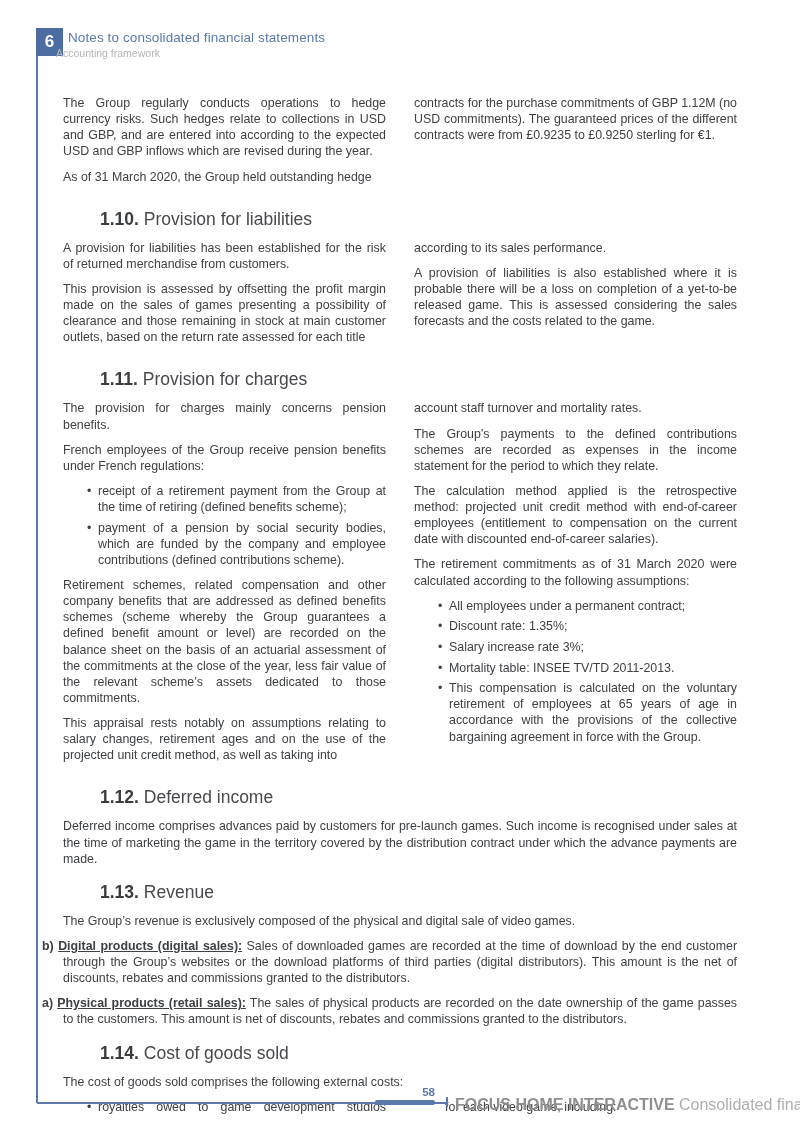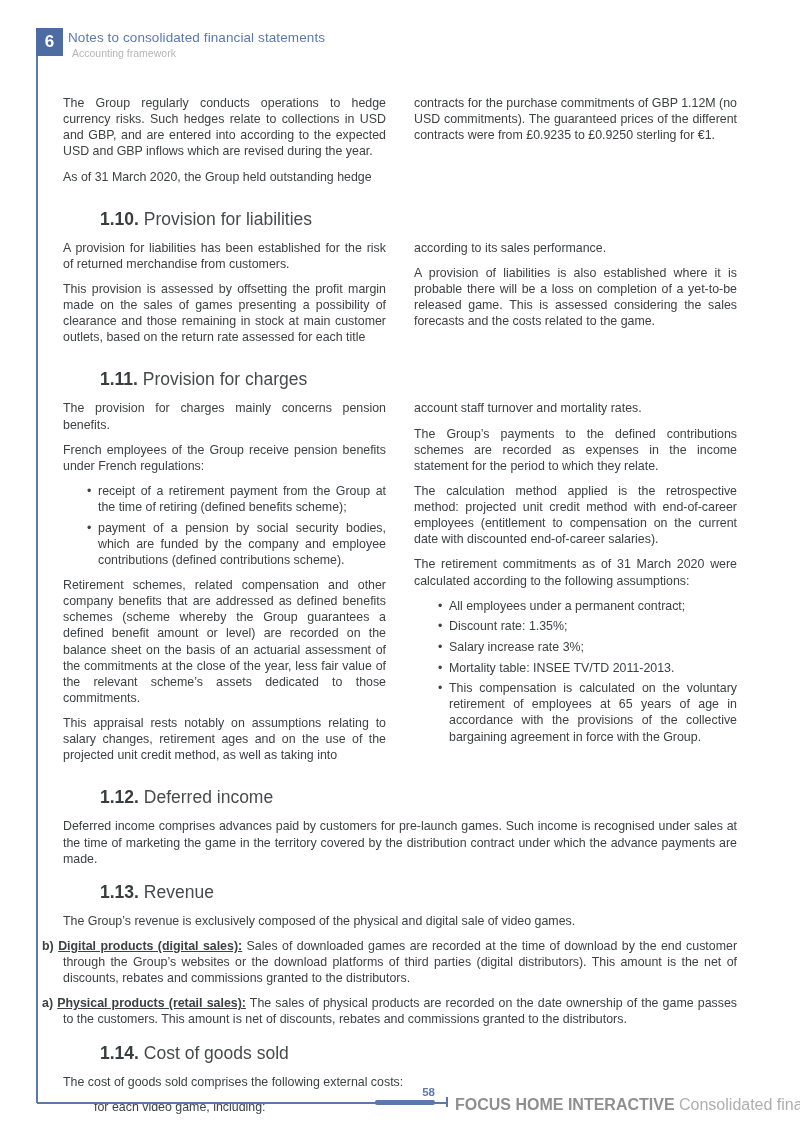--- a/index.html
+++ b/index.html
@@ -6,21 +6,21 @@
   body{
     width:800px;height:1131px;position:relative;background:#ffffff;
     font-family:"Liberation Sans", sans-serif;color:#3e4144;overflow:hidden;
   }
   
   .chapter-box{
     position:absolute;left:36px;top:28px;width:27px;height:28px;background:#4d6ca2;
     color:#ffffff;font-weight:700;font-size:17px;display:flex;align-items:center;justify-content:center;
   }
   .header-title{position:absolute;left:68px;top:30px;color:#5b79ad;font-size:13.5px;font-weight:400;letter-spacing:0.1px;}
-  .header-subtitle{position:absolute;left:72px;top:47px;color:#b5b5b5;font-size:10.5px;}
+  .header-subtitle{position:absolute;left:56px;top:47px;color:#b5b5b5;font-size:10.5px;}
   
   .rail-v{position:absolute;left:36px;top:50px;width:2px;height:1053px;background:#5b79ad;}
   .footer-line{position:absolute;left:37px;top:1102px;width:410px;height:1.5px;background:#5b79ad;}
   .footer-line-thick{position:absolute;left:375px;top:1100px;width:60px;height:4.5px;background:#5b79ad;border-radius:2px;}
   .footer-tick{position:absolute;left:446px;top:1097px;width:2px;height:10px;background:#5b79ad;}
   .page-number{position:absolute;left:375px;top:1086px;width:60px;text-align:right;color:#5b79ad;font-weight:700;font-size:11.5px;}
   .footer-brand{position:absolute;left:455px;top:1096px;font-size:16px;white-space:nowrap;}
   .footer-brand .brand{color:#8f8f8f;font-weight:700;}
   .footer-brand .brand-suffix{color:#aeaeae;font-weight:400;}
   
@@ -128,20 +128,25 @@
     <span>The sales of physical products are recorded on the date ownership of the game passes to the customers. This amount is net of discounts, rebates and commissions granted to the distributors.</span>
   </p>
 
   <div class="sec-heading">
     <span class="sec-num">1.14.</span>
     <span class="sec-title">Cost of goods sold</span>
   </div>
   <p>The cost of goods sold comprises the following external costs:</p>
   <div class="tworow">
     <div class="col">
+      <ul class="bullets">
+        <li class="justify-last">royalties owed to game development studios</li>
+      </ul>
+    </div>
+    <div class="col">
       <p class="cont-indent">for each video game, including:</p>
     </div>
   </div>
 
 </div>
 
 <div class="page-number">58</div>
 <div class="footer-line"></div>
 <div class="footer-line-thick"></div>
 <div class="footer-tick"></div>

